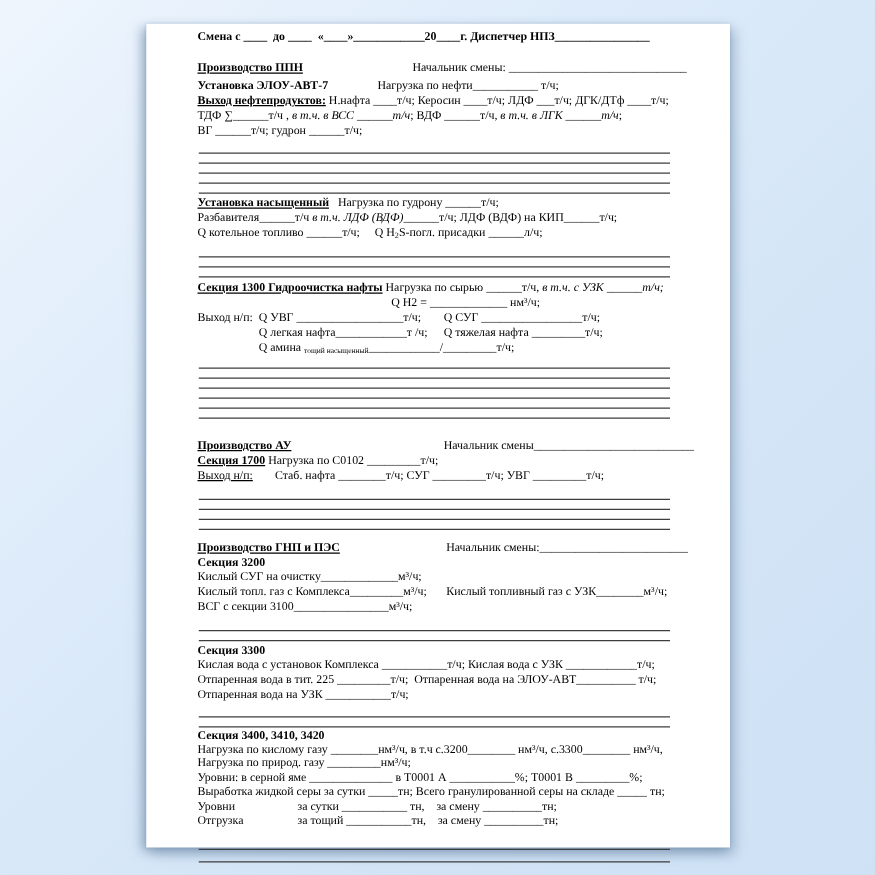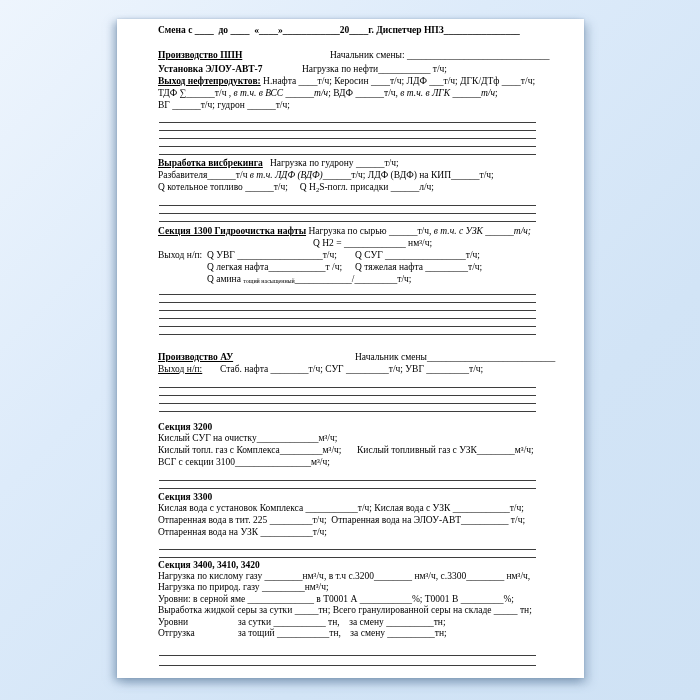--- a/index.html
+++ b/index.html
@@ -41,21 +41,21 @@
         <div class="line" style="height: 12px;"><span><span class="b u">Выход нефтепродуктов:</span><span class=""> Н.нафта ____т/ч; Керосин ____т/ч; ЛДФ ___т/ч; ДГК/ДТф ____т/ч;</span></span></div>
         <div class="line" style="height: 12px;"><span><span class="">ТДФ ∑______т/ч , </span><span class="i">в т.ч. в ВСС ______т/ч</span><span class="">; ВДФ ______т/ч, </span><span class="i">в т.ч. в ЛГК ______т/ч</span><span class="">;</span></span></div>
         <div class="line" style="height: 12px;"><span><span class="">ВГ ______т/ч; гудрон ______т/ч;</span></span></div>
         <div class="gap" style="height: 3px;"></div>
         <div class="rule" style="height: 8px;"></div>
         <div class="rule" style="height: 8px;"></div>
         <div class="rule" style="height: 8px;"></div>
         <div class="rule" style="height: 8px;"></div>
         <div class="rule" style="height: 8px;"></div>
         <div class="gap" style="height: 3px;"></div>
-        <div class="line" style="height: 12px;"><span><span class="b u">Выработка висбрекинга</span><span class="">   Нагрузка по гудрону ______т/ч;</span></span></div>
+        <div class="line" style="height: 12px;"><span><span class="b u">Установка насыщенный</span><span class="">   Нагрузка по гудрону ______т/ч;</span></span></div>
         <div class="line" style="height: 12px;"><span><span class="">Разбавителя______т/ч </span><span class="i">в т.ч. ЛДФ (ВДФ)</span><span class="">______т/ч; ЛДФ (ВДФ) на КИП______т/ч;</span></span></div>
         <div class="line" style="height: 12px;"><span><span class="">Q котельное топливо ______т/ч;     Q H</span><span class="sub">2</span><span class="">S-погл. присадки ______л/ч;</span></span></div>
         <div class="gap" style="height: 4px;"></div>
         <div class="rule" style="height: 8px;"></div>
         <div class="rule" style="height: 8px;"></div>
         <div class="rule" style="height: 8px;"></div>
         <div class="gap" style="height: 4px;"></div>
         <div class="line" style="height: 12px;"><span><span class="b u">Секция 1300 Гидроочистка нафты</span><span class=""> Нагрузка по сырью ______т/ч, </span><span class="i">в т.ч. с УЗК ______т/ч;</span></span></div>
         <div class="line" style="height: 12px;"><span class="abs" style="left: 155px;"><span class="">Q Н2 = _____________ нм³/ч;</span></span></div>
         <div class="line" style="height: 12px;"><span><span class="">Выход н/п:</span></span><span class="abs" style="left: 49px;"><span class="">Q УВГ __________________т/ч;</span></span><span class="abs" style="left: 197px;"><span class="">Q СУГ _________________т/ч;</span></span></div>
@@ -63,27 +63,29 @@
         <div class="line" style="height: 10px;"><span class="abs" style="left: 49px;"><span class="">Q амина </span><span class="small">тощий насыщенный</span><span class="">____________/_________т/ч;</span></span></div>
         <div class="gap" style="height: 3px;"></div>
         <div class="rule" style="height: 8px;"></div>
         <div class="rule" style="height: 8px;"></div>
         <div class="rule" style="height: 8px;"></div>
         <div class="rule" style="height: 8px;"></div>
         <div class="rule" style="height: 8px;"></div>
         <div class="rule" style="height: 8px;"></div>
         <div class="gap" style="height: 6px;"></div>
         <div class="line" style="height: 12px; margin-top: 11px;"><span><span class="b u">Производство АУ</span></span><span class="abs" style="left: 197px;"><span class="">Начальник смены___________________________</span></span></div>
+        <div class="line" style="height: 12px;"><span><span class="b u">Секция 1700</span><span class=""> Нагрузка по С0102 _________т/ч;</span></span></div>
         <div class="line" style="height: 12px;"><span><span class="u">Выход н/п:</span></span><span class="abs" style="left: 62px;"><span class="">Стаб. нафта ________т/ч; СУГ _________т/ч; УВГ _________т/ч;</span></span></div>
         <div class="gap" style="height: 4px;"></div>
         <div class="rule" style="height: 8px;"></div>
         <div class="rule" style="height: 8px;"></div>
         <div class="rule" style="height: 8px;"></div>
         <div class="rule" style="height: 8px;"></div>
         <div class="gap" style="height: 10px;"></div>
+        <div class="line" style="height: 12px;"><span><span class="b u">Производство ГНП и ПЭС</span></span><span class="abs" style="left: 199px;"><span class="">Начальник смены:_________________________</span></span></div>
         <div class="line" style="height: 11px;"><span><span class="b">Секция 3200</span></span></div>
         <div class="line" style="height: 12px;"><span><span class="">Кислый СУГ на очистку_____________м³/ч;</span></span></div>
         <div class="line" style="height: 12px;"><span><span class="">Кислый топл. газ с Комплекса_________м³/ч;</span></span><span class="abs" style="left: 199px;"><span class="">Кислый топливный газ с УЗК________м³/ч;</span></span></div>
         <div class="line" style="height: 12px;"><span><span class="">ВСГ с секции 3100________________м³/ч;</span></span></div>
         <div class="gap" style="height: 4px;"></div>
         <div class="rule" style="height: 8px;"></div>
         <div class="rule" style="height: 8px;"></div>
         <div class="gap" style="height: 3px;"></div>
         <div class="line" style="height: 11px;"><span><span class="b">Секция 3300</span></span></div>
         <div class="line" style="height: 12px;"><span><span class="">Кислая вода с установок Комплекса ___________т/ч; Кислая вода с УЗК ____________т/ч;</span></span></div>

